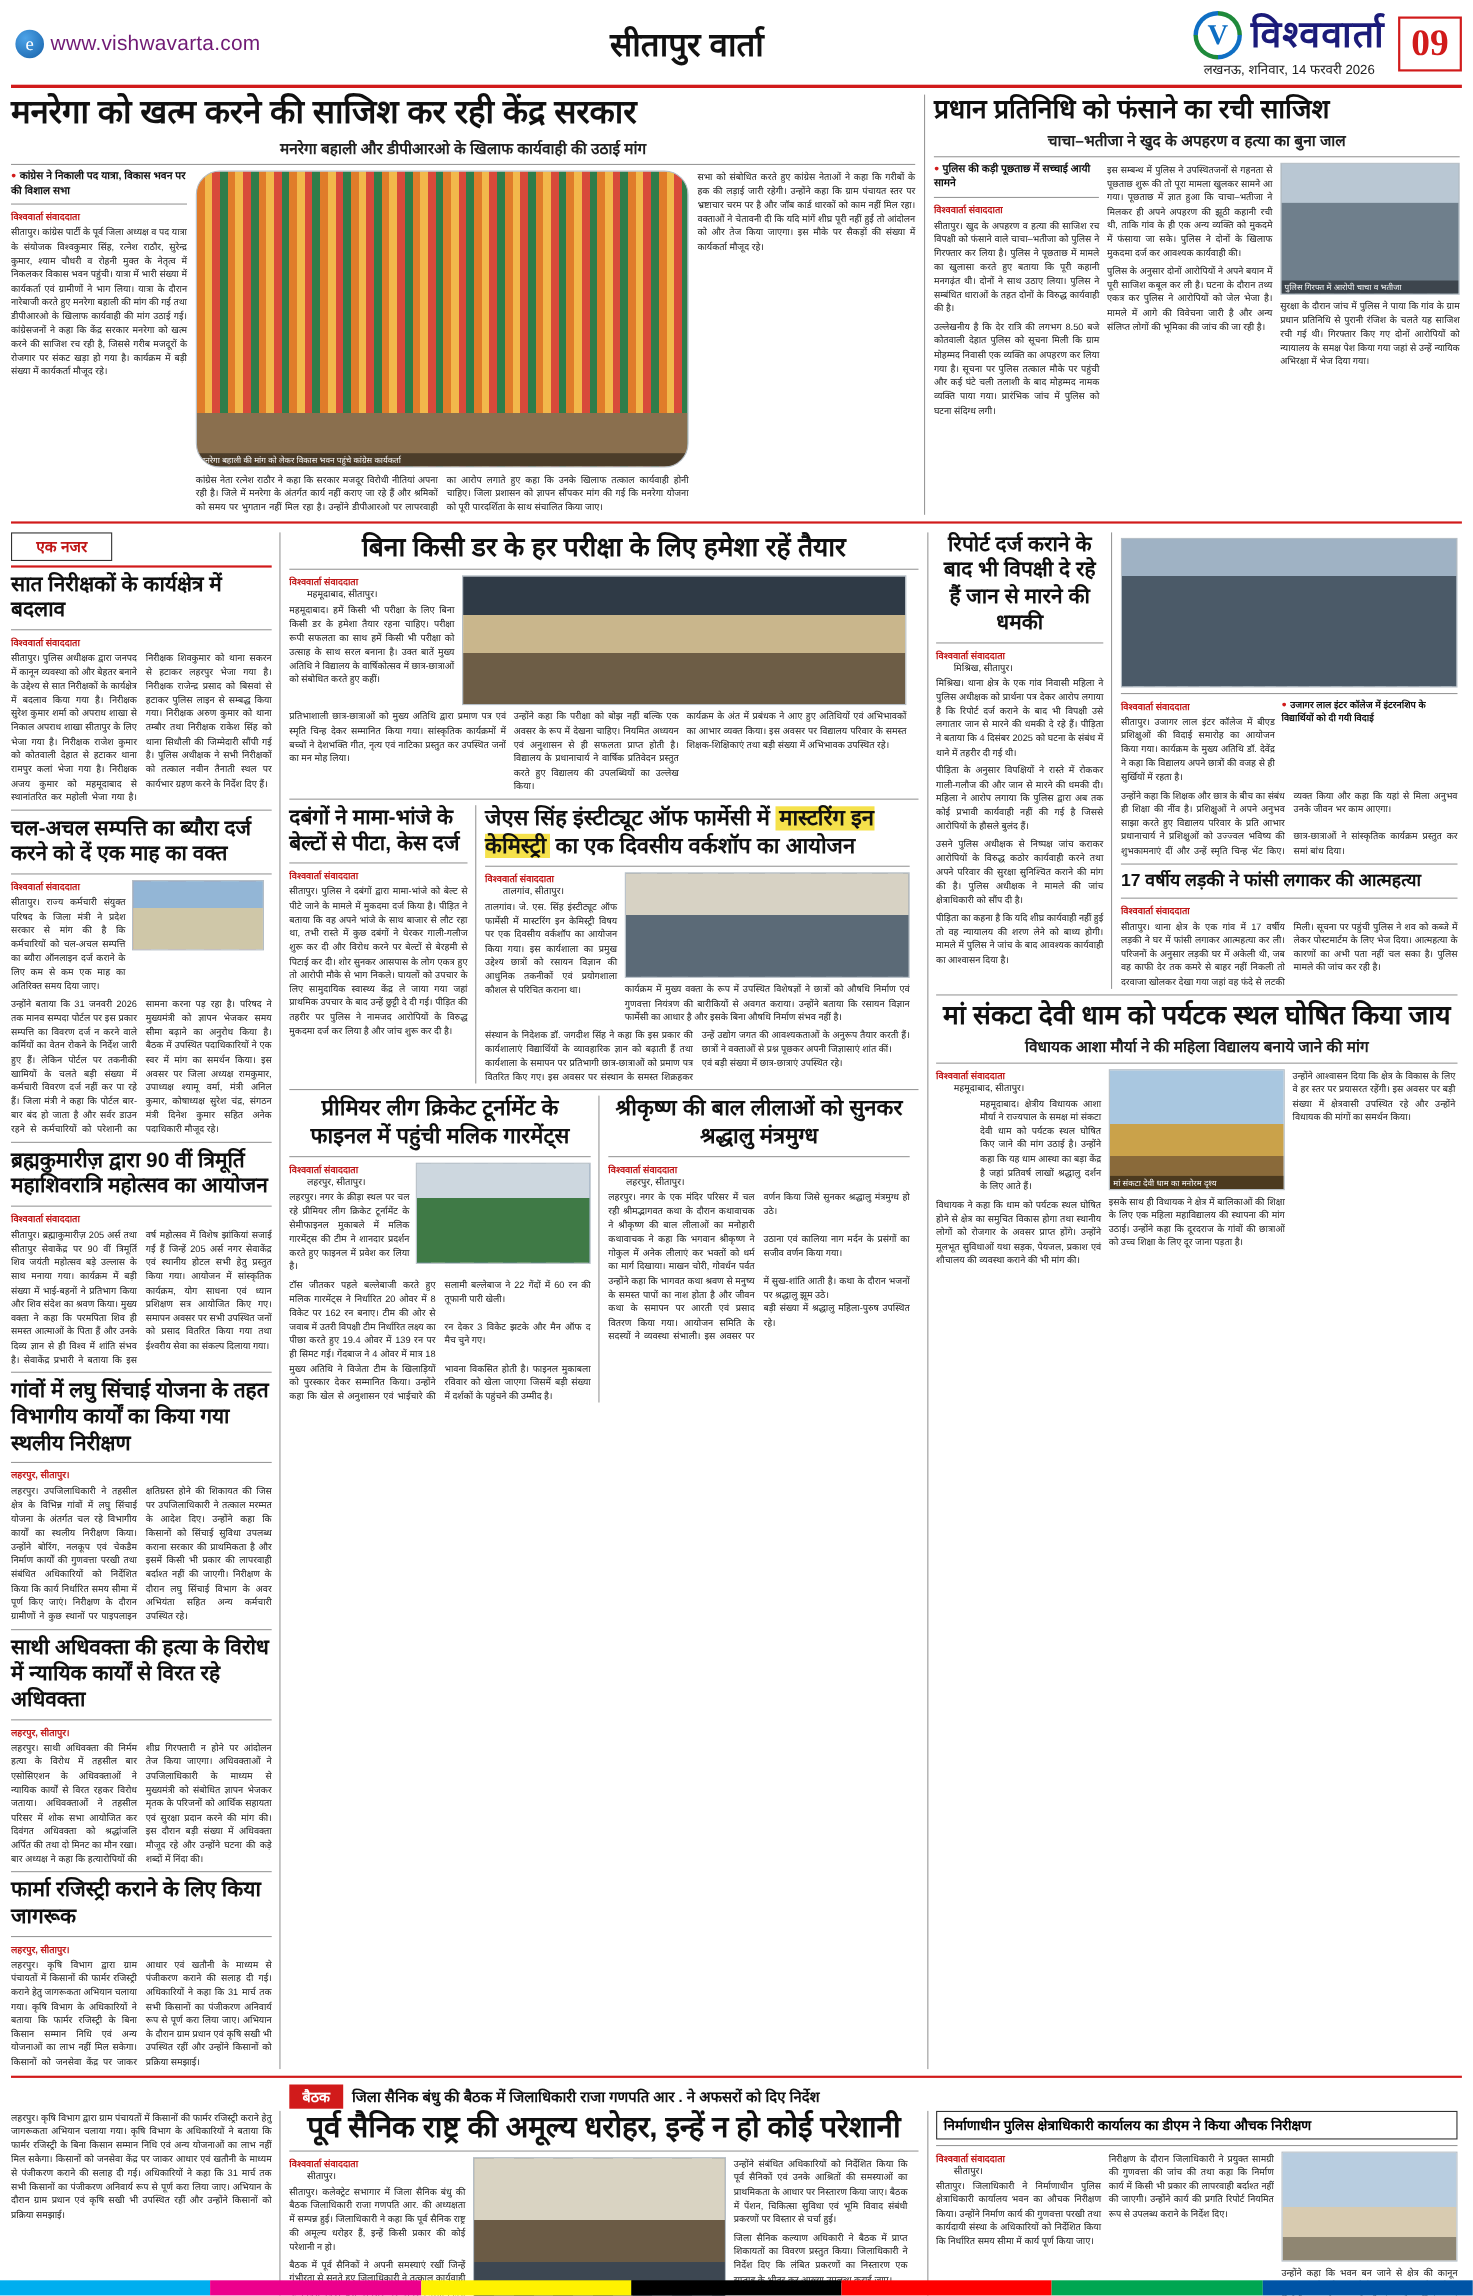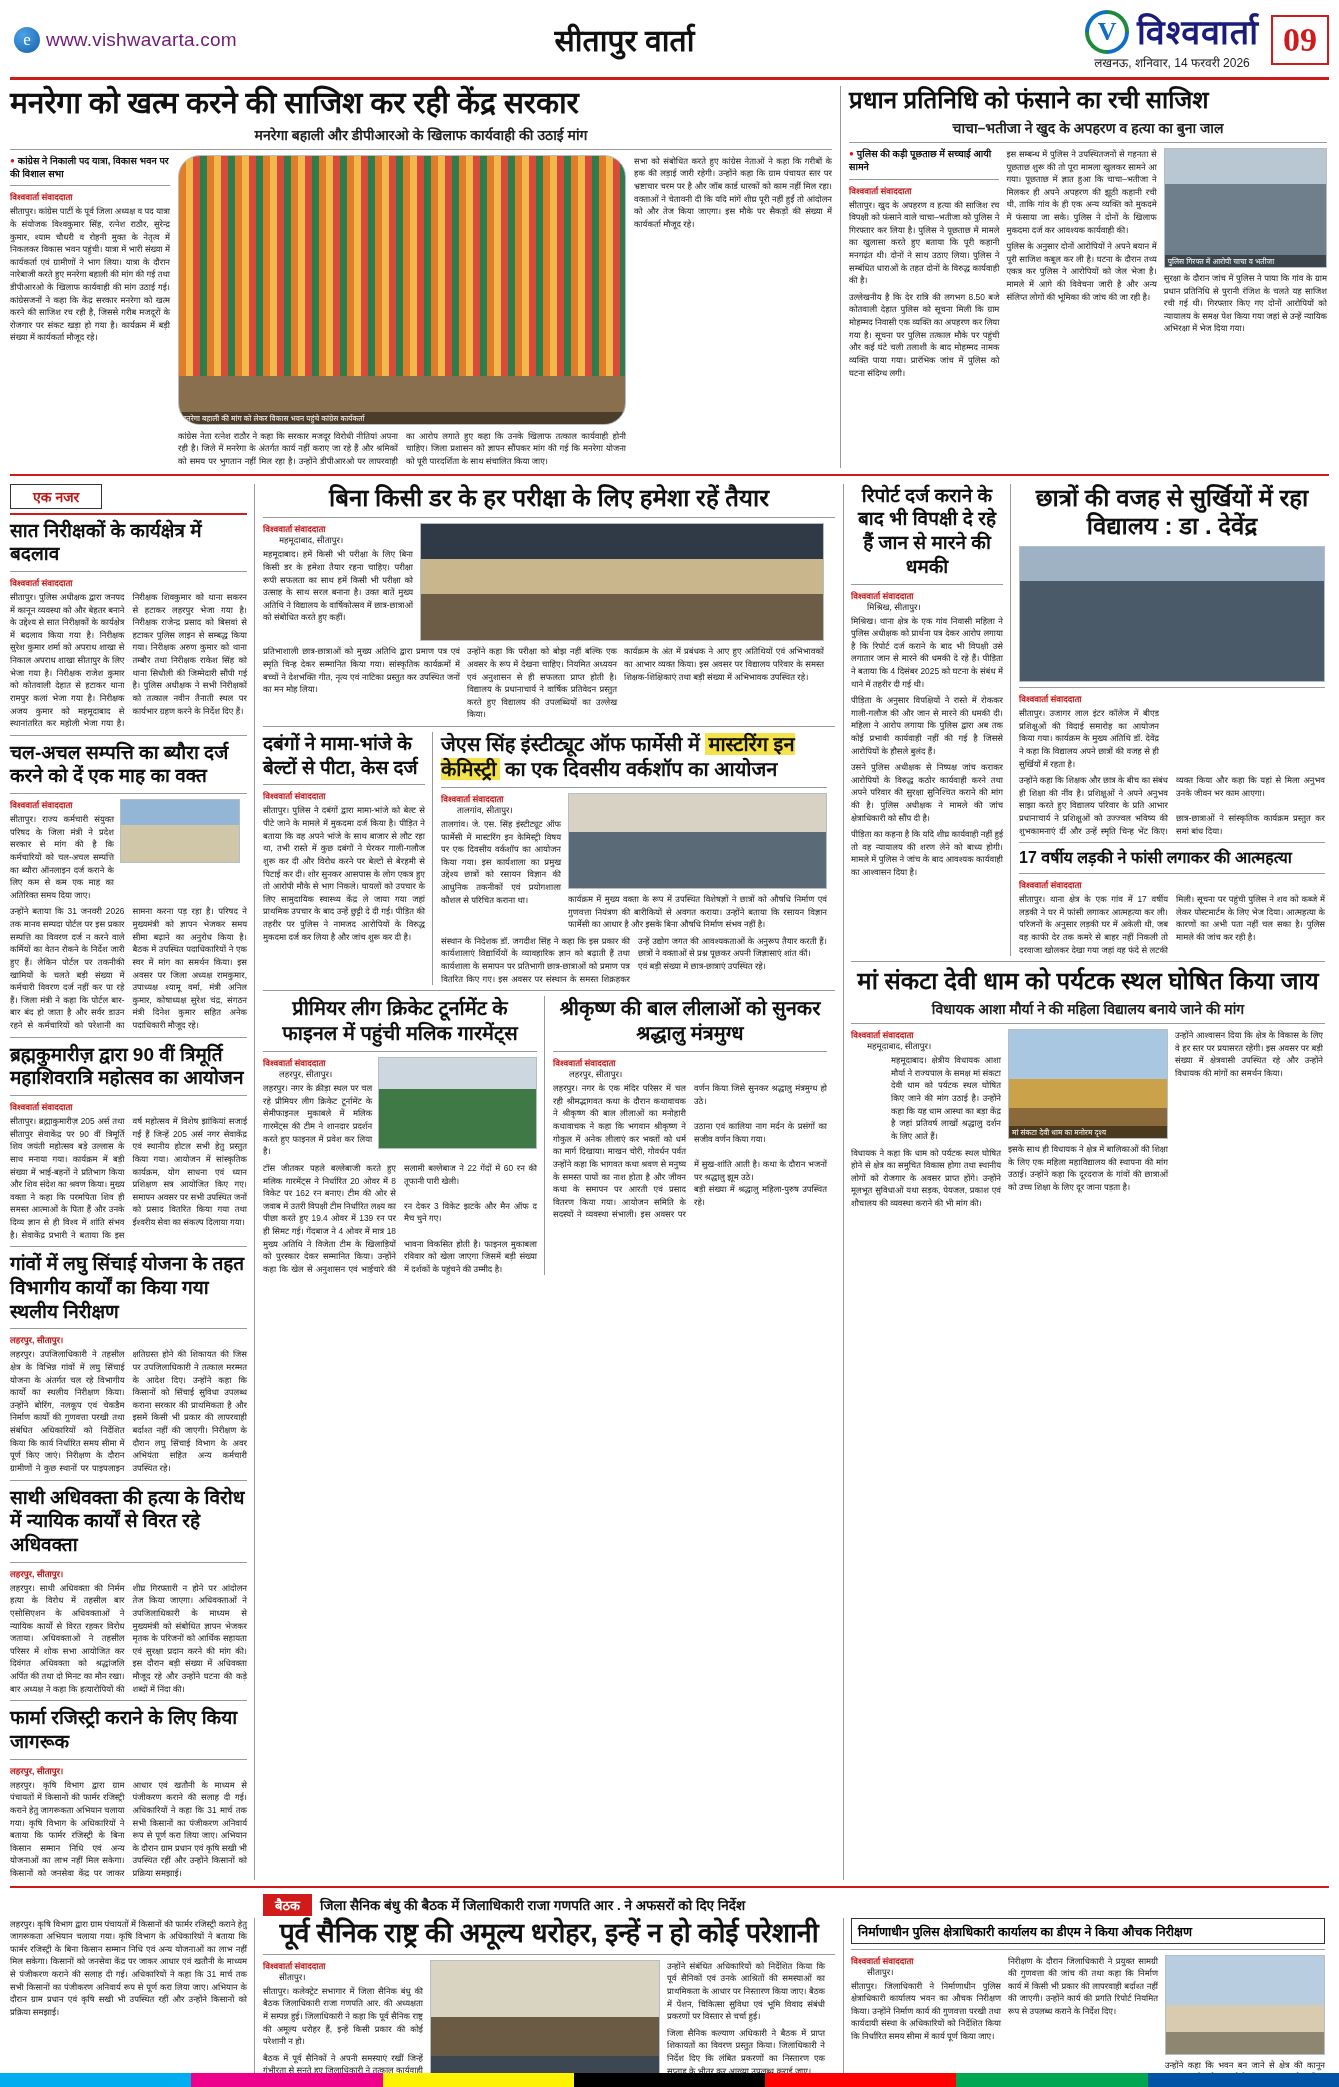--- a/index.html
+++ b/index.html
@@ -402,27 +402,29 @@
           <div class="headline-md" style="text-align:center;">रिपोर्ट दर्ज कराने के बाद भी विपक्षी दे रहे हैं जान से मारने की धमकी</div>
           <hr class="hr-thin">
           <div class="byline">विश्ववार्ता संवाददाता</div>
           <div class="dateline">मिश्रिख, सीतापुर।</div>
           <div class="body-text" style="margin-top:3px;">मिश्रिख। थाना क्षेत्र के एक गांव निवासी महिला ने पुलिस अधीक्षक को प्रार्थना पत्र देकर आरोप लगाया है कि रिपोर्ट दर्ज कराने के बाद भी विपक्षी उसे लगातार जान से मारने की धमकी दे रहे हैं। पीड़िता ने बताया कि 4 दिसंबर 2025 को घटना के संबंध में थाने में तहरीर दी गई थी।</div>
           <div class="body-text" style="margin-top:4px;">पीड़िता के अनुसार विपक्षियों ने रास्ते में रोककर गाली-गलौज की और जान से मारने की धमकी दी। महिला ने आरोप लगाया कि पुलिस द्वारा अब तक कोई प्रभावी कार्यवाही नहीं की गई है जिससे आरोपियों के हौसले बुलंद हैं।</div>
           <div class="body-text" style="margin-top:4px;">उसने पुलिस अधीक्षक से निष्पक्ष जांच कराकर आरोपियों के विरुद्ध कठोर कार्यवाही करने तथा अपने परिवार की सुरक्षा सुनिश्चित कराने की मांग की है। पुलिस अधीक्षक ने मामले की जांच क्षेत्राधिकारी को सौंप दी है।</div>
           <div class="body-text" style="margin-top:4px;">पीड़िता का कहना है कि यदि शीघ्र कार्यवाही नहीं हुई तो वह न्यायालय की शरण लेने को बाध्य होगी। मामले में पुलिस ने जांच के बाद आवश्यक कार्यवाही का आश्वासन दिया है।</div>
         </div>
         <div style="width:306px;">
-          <div class="headline-lg" style="text-align:center;">छात्रों की वजह से सुर्खियों में रहा विद्यालय : डा . देवेंद्र</div>
           <div class="photo ph-group" style="height:136px; margin-top:5px;"></div>
           <hr class="hr-thin">
           <div style="display:flex; gap:6px;">
             <div style="width:140px;">
               <div class="byline">विश्ववार्ता संवाददाता</div>
               <div class="body-text" style="margin-top:3px;">सीतापुर। उजागर लाल इंटर कॉलेज में बीएड प्रशिक्षुओं की विदाई समारोह का आयोजन किया गया। कार्यक्रम के मुख्य अतिथि डॉ. देवेंद्र ने कहा कि विद्यालय अपने छात्रों की वजह से ही सुर्खियों में रहता है।</div>
+            </div>
+            <div style="width:158px;">
+              <div class="kicker bullet-red" style="font-size:8.5px;">उजागर लाल इंटर कॉलेज में इंटरनशिप के विद्यार्थियों को दी गयी विदाई</div>
             </div>
           </div>
           <div class="body-text two-col" style="margin-top:4px;">उन्होंने कहा कि शिक्षक और छात्र के बीच का संबंध ही शिक्षा की नींव है। प्रशिक्षुओं ने अपने अनुभव साझा करते हुए विद्यालय परिवार के प्रति आभार व्यक्त किया और कहा कि यहां से मिला अनुभव उनके जीवन भर काम आएगा।</div>
           <div class="body-text two-col">प्रधानाचार्य ने प्रशिक्षुओं को उज्ज्वल भविष्य की शुभकामनाएं दीं और उन्हें स्मृति चिन्ह भेंट किए। छात्र-छात्राओं ने सांस्कृतिक कार्यक्रम प्रस्तुत कर समां बांध दिया।</div>
           <hr class="hr-thin">
           <div class="headline-md" style="font-size:16px;">17 वर्षीय लड़की ने फांसी लगाकर की आत्महत्या</div>
           <hr class="hr-thin">
           <div class="byline">विश्ववार्ता संवाददाता</div>
           <div class="body-text two-col" style="margin-top:3px;">सीतापुर। थाना क्षेत्र के एक गांव में 17 वर्षीय लड़की ने घर में फांसी लगाकर आत्महत्या कर ली। परिजनों के अनुसार लड़की घर में अकेली थी, जब वह काफी देर तक कमरे से बाहर नहीं निकली तो दरवाजा खोलकर देखा गया जहां वह फंदे से लटकी मिली। सूचना पर पहुंची पुलिस ने शव को कब्जे में लेकर पोस्टमार्टम के लिए भेज दिया। आत्महत्या के कारणों का अभी पता नहीं चल सका है। पुलिस मामले की जांच कर रही है।</div>
         </div>

